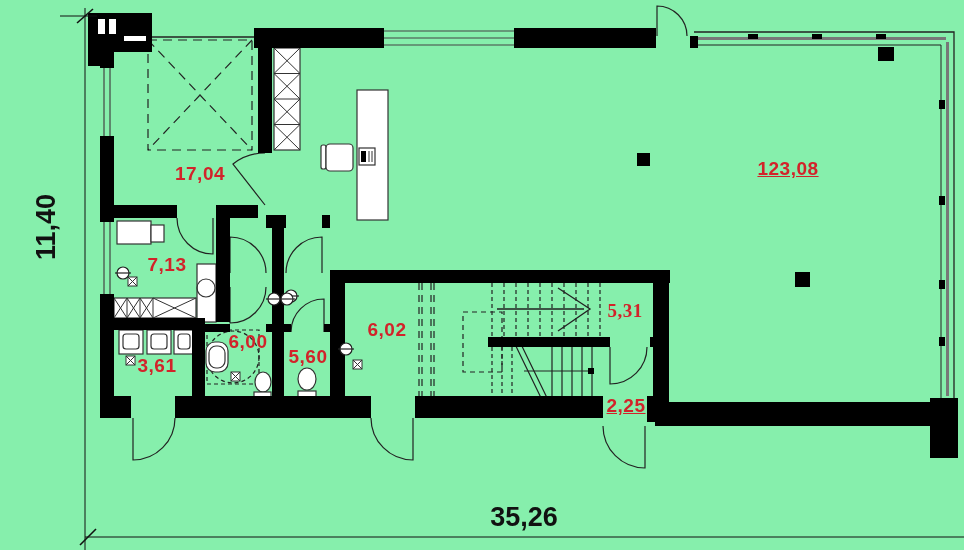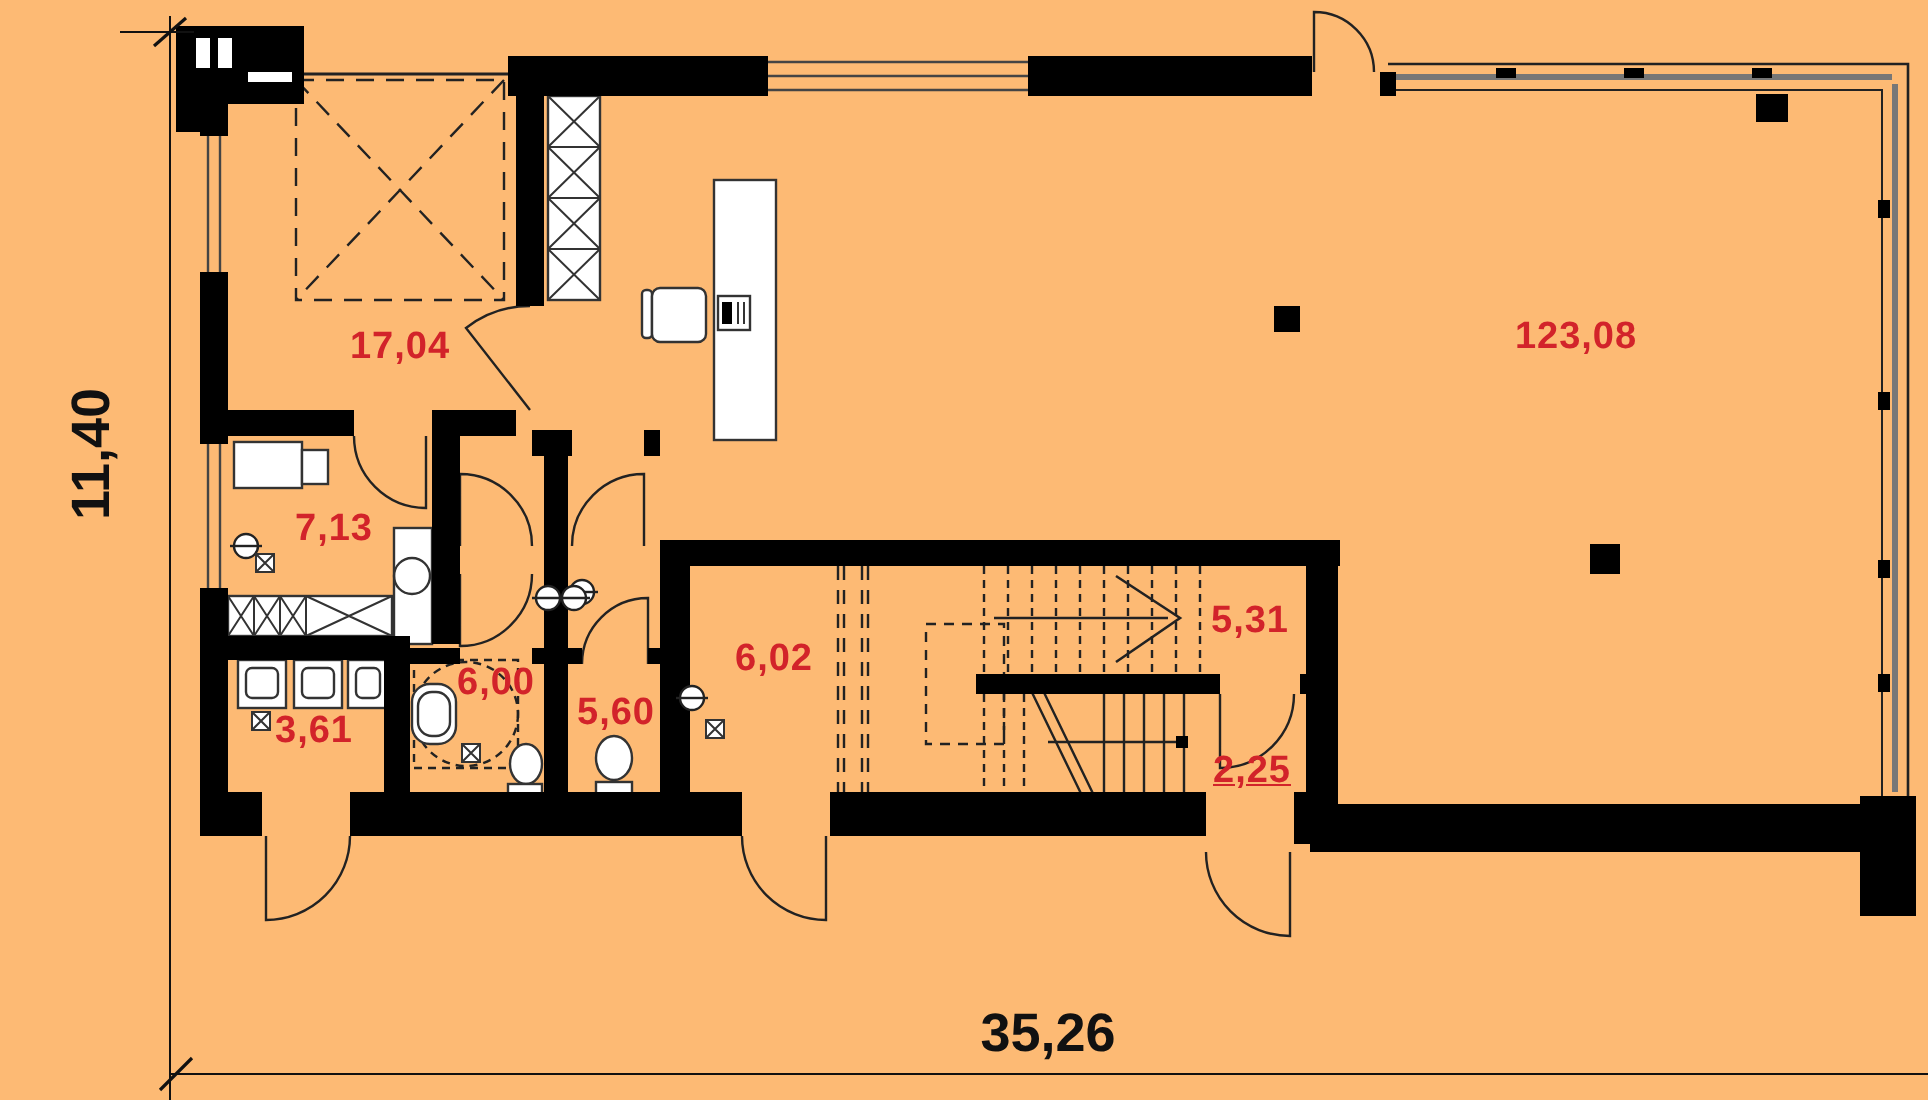--- a/index.html
+++ b/index.html
@@ -1,17 +1,17 @@
 <!DOCTYPE html>
 <html><head>
 <meta charset="utf-8">
 <style>
   html,body{margin:0;padding:0;background:#fff;}
   .canvas{
-    position:relative;width:964px;height:550px;background:#fdba74;
+    position:relative;width:964px;height:550px;background:#86efac;
     font-family:"Liberation Sans", sans-serif;overflow:hidden;
   }
   .canvas svg{position:absolute;left:0;top:0;}
   .room-label{
     position:absolute;transform:translate(-50%,-50%);
     color:#d2232a;font-size:19px;font-weight:700;white-space:nowrap;
     letter-spacing:0.5px;
   }
   .dim-label{
     position:absolute;transform:translate(-50%,-50%);
@@ -192,19 +192,19 @@
     <path d="M80,545 L96,529" stroke-width="1.6"></path>
   </g>
 </svg>
 
   <div class="room-label" style="left: 200px; top: 174px; color: rgb(210, 35, 42);">17,04</div>
   <div class="room-label" style="left: 167px; top: 265px; color: rgb(210, 35, 42); text-align: center;">7,13</div>
   <div class="room-label" style="left: 157px; top: 366px; color: rgb(210, 35, 42);">3,61</div>
   <div class="room-label" style="left: 248px; top: 342px; color: rgb(210, 35, 42);">6,00</div>
   <div class="room-label" style="left: 308px; top: 357px; color: rgb(210, 35, 42);">5,60</div>
   <div class="room-label" style="left: 387px; top: 330px; color: rgb(210, 35, 42);">6,02</div>
-  <div class="room-label" style="left: 625px; top: 311px; color: rgb(210, 35, 42);">5,31</div>
-  <div class="room-label" style="left: 626px; top: 386px; color: rgb(210, 35, 42); text-decoration: underline;">2,25</div>
-  <div class="room-label" style="left: 788px; top: 169px; color: rgb(210, 35, 42);">123,08</div>
+  <div class="room-label" style="left: 625px; top: 311px; color: rgb(210, 35, 42); font-family: Liberation Serif, serif;">5,31</div>
+  <div class="room-label" style="left: 626px; top: 406px; color: rgb(210, 35, 42); text-decoration: underline;">2,25</div>
+  <div class="room-label" style="left: 788px; top: 169px; color: rgb(210, 35, 42); text-decoration: underline;">123,08</div>
 
   <div class="dim-label vert" style="left: 46px; top: 227px; color: rgb(17, 17, 17);">11,40</div>
   <div class="dim-label" style="left: 524px; top: 517px; color: rgb(17, 17, 17);">35,26</div>
 </div>
 
 </body></html>

